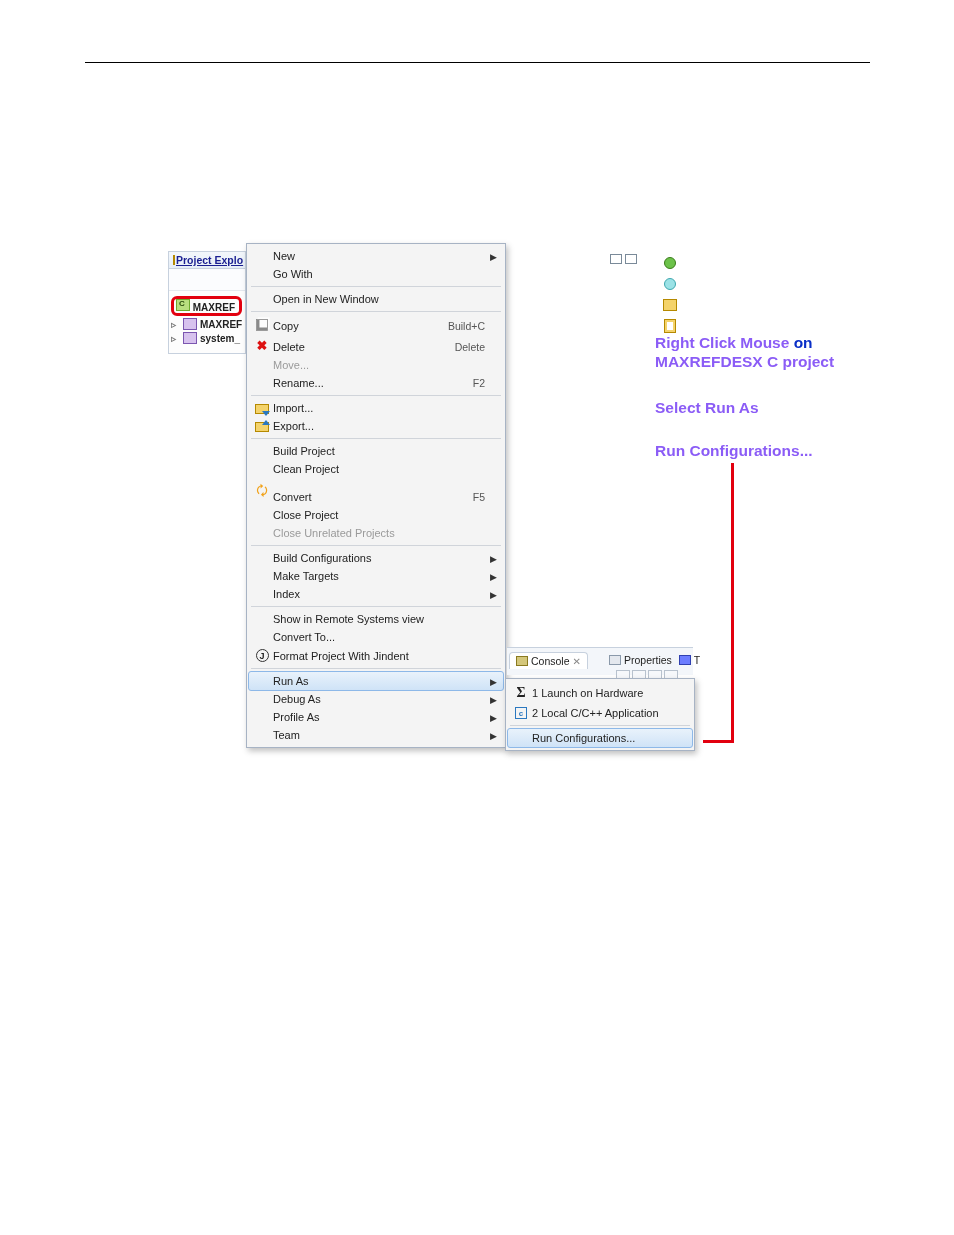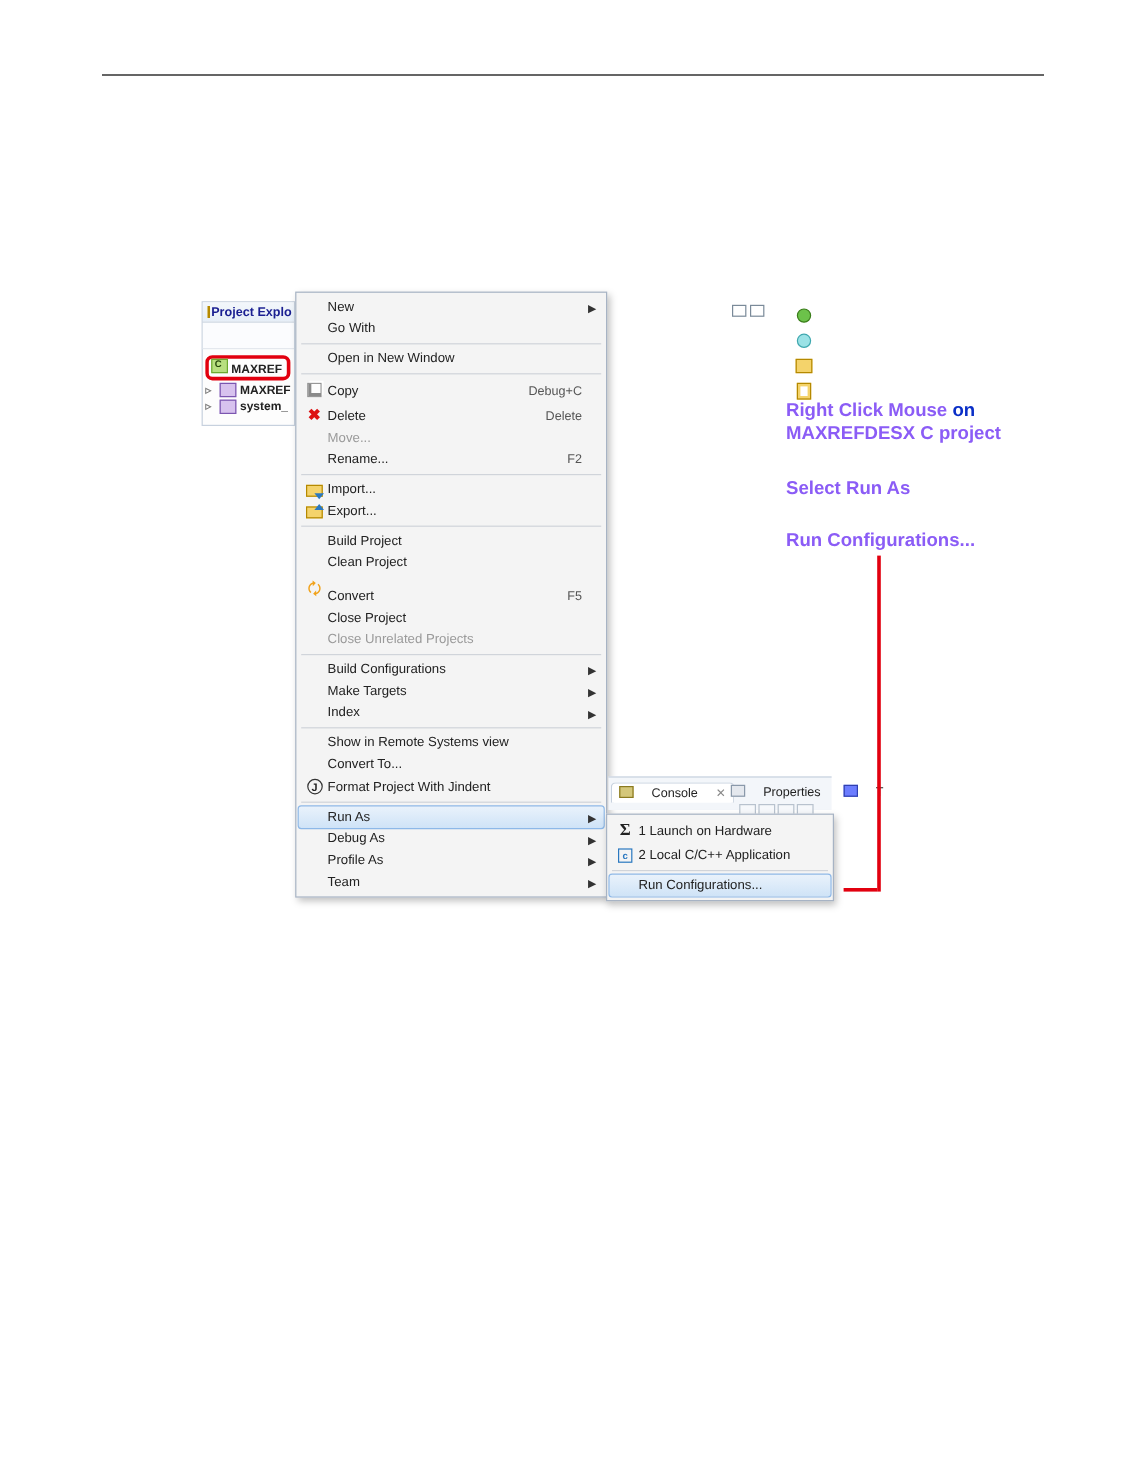--- a/index.html
+++ b/index.html
@@ -41,20 +41,21 @@
     align-items: center;
     gap: 4px;
     padding: 2px 3px;
     border-bottom: 1px solid #c7d1de;
     background: linear-gradient(#f3f7fb,#e6eef7);
     font-weight: bold;
     color: #1a1f91;
     font-size: 10.5px;
     white-space: nowrap;
     overflow: hidden;
+    text-decoration: underline;
   }
   .exp-title-icon {
     width: 12px; height: 12px;
     position: relative;
   }
   .exp-title-icon::before {
     content:"";
     position:absolute; inset:1px;
     background:#f4d36b;
     border:1px solid #b58900;
@@ -227,22 +228,22 @@
     left: 339px;
     width: 186px;
     height: 28px;
     border-top:1px solid #c7d1de;
     background:#f3f6fa;
   }
   .ctab {
     position:absolute;
     top:4px;
     display:flex;
-    align-items:flex-start;
-    gap:15px;
+    align-items:center;
+    gap:3px;
     padding:2px 6px;
     background:#fff;
     border:1px solid #c7d1de;
     border-bottom:none;
     border-radius:4px 4px 0 0;
     font-size:10.5px;
   }
   .ctab.first{ left:2px; }
   .ctab.second{ left:96px; background:transparent; border:none;}
   .ic-console{width:12px;height:10px;background:#d4c77b;border:1px solid #8a7a20;}
@@ -350,21 +351,21 @@
       <span class="icon-slot"></span>
         <span class="label-slot">Open in New Window</span>
         <span class="arrow-slot"></span>
     </div>
     <div class="ctx-sep"></div>
     <div class="row">
       <span class="icon-slot">
           <span class="ic-copy"></span>
         </span>
       <span class="label-slot">Copy</span>
-        <span class="acc-slot">Debug+C</span>
+        <span class="acc-slot">Build+C</span>
         <span class="arrow-slot"></span>
     </div>
     <div class="row">
       <span class="icon-slot">
           <span class="ic-del">✖</span>
         </span>
       <span class="label-slot">Delete</span>
         <span class="acc-slot">Delete</span>
         <span class="arrow-slot"></span>
     </div>

